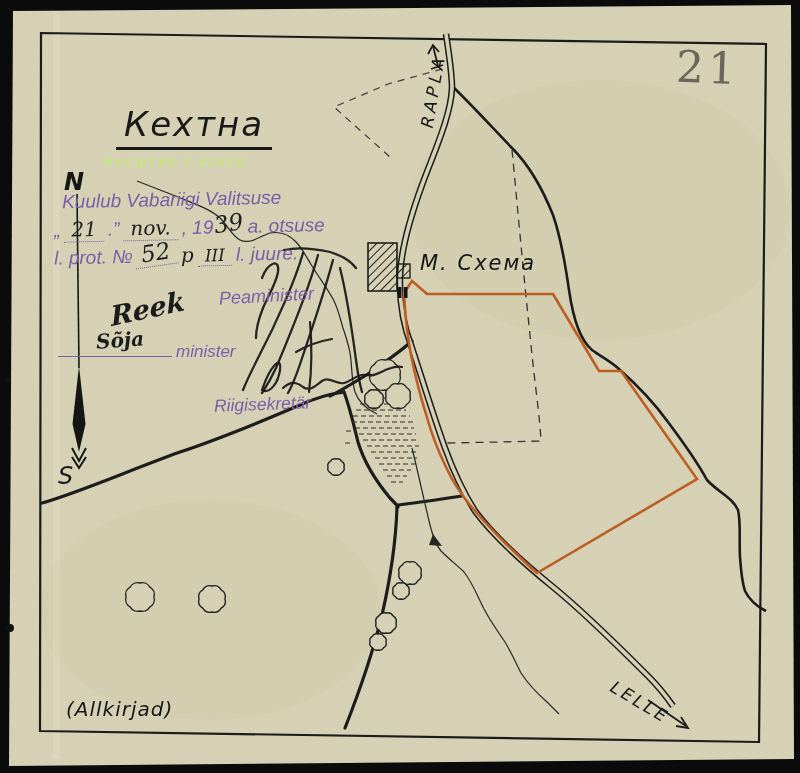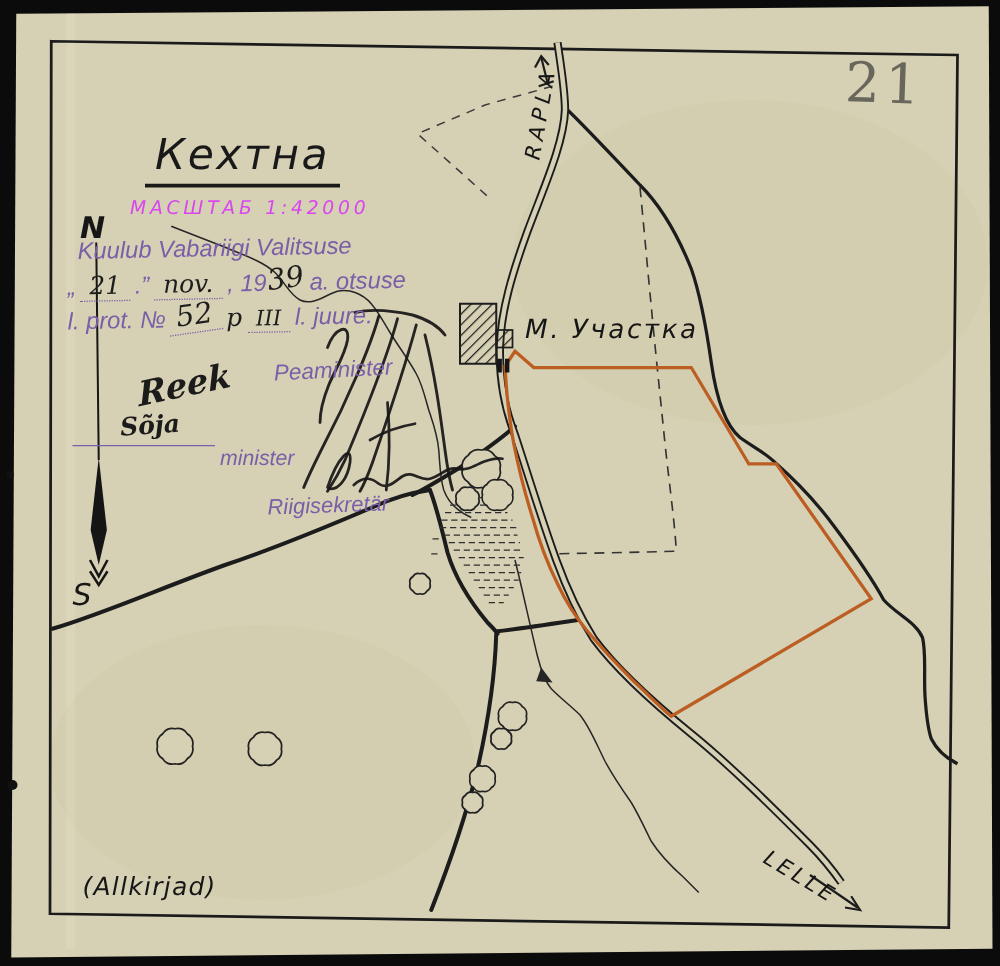--- a/index.html
+++ b/index.html
@@ -2,21 +2,21 @@
 <html><head>
 <meta charset="utf-8">
 <style>
   html,body{margin:0;padding:0;background:#0b0b0b;}
   #scan{position:relative;width:800px;height:773px;background:#0b0b0b;overflow:hidden;
         font-family:"DejaVu Sans",sans-serif;}
   #mapsvg{position:absolute;left:0;top:0;width:800px;height:773px;}
   .lbl{position:absolute;color:#1b1b1b;white-space:nowrap;z-index:5;}
   .title{font-size:34px;font-style:italic;letter-spacing:2px;color:#191919;
          border-bottom:3px solid #1a1a1a;padding:0 8px 3px 8px;}
-  .scale{font-size:15px;letter-spacing:3px;color:#d946ef;font-style:italic;}
+  .scale{font-size:10px;letter-spacing:3px;color:#bef264;font-style:italic;}
   .st{color:#7a5fa8;font-family:"Liberation Sans",sans-serif;font-style:italic;font-size:19px;}
   .stampline{display:flex;align-items:baseline;gap:4px;transform:rotate(-1.2deg);}
   .hw{font-family:"DejaVu Serif",serif;font-style:italic;color:#1d1d1d;font-size:20px;}
   .blank{border-bottom:1.6px dotted #7a5fa8;padding:0 7px;}
   .y39{font-size:23px;transform:rotate(-7deg);position:relative;top:-2px;margin-left:-3px;}
   .purple{color:#7a5fa8;font-family:"Liberation Sans",sans-serif;font-style:italic;}
   .cursive{font-family:"DejaVu Serif",serif;font-style:italic;font-weight:bold;}
   .maplbl{font-style:italic;letter-spacing:2px;color:#161616;}
   .pagenum{font-family:"DejaVu Serif",serif;font-size:44px;color:#4e4e45;opacity:.8;
            transform:rotate(2deg);letter-spacing:4px;}
@@ -163,25 +163,25 @@
       <span class="hw">p</span>
       <span class="hw blank" style="font-size:17px;">III</span>
   <span class="st">l. juure.</span>
 </div>
 
 <div class="lbl purple" style="left:219px;top:286px;font-size:18px;transform:rotate(-3deg);">Peaminister</div>
 
 <div class="lbl cursive" style="left:110px;top:293px;font-size:27px;transform:rotate(-12deg) skewX(-8deg);">Reek</div>
 <div class="lbl cursive" style="left:96px;top:328px;font-size:20px;transform:rotate(-4deg);">Sõja</div>
 <div class="rule" style="left:58px;top:340px;width:114px;height:16px;"></div>
-<div class="lbl purple" style="left:176px;top:342px;font-size:17px;margin-top:15px;">minister</div>
+<div class="lbl purple" style="left:176px;top:342px;font-size:17px;">minister</div>
 
 <div class="lbl purple" style="left:214px;top:394px;font-size:17.5px;transform:rotate(-2deg);">Riigisekretär</div>
 
-<div class="lbl maplbl" style="left:420px;top:251px;font-size:21px;">М. Участка</div>
+<div class="lbl maplbl" style="left:420px;top:251px;font-size:21px;">М. Схема</div>
 
 <div class="lbl maplbl" style="left:433px;top:91px;font-size:17px;letter-spacing:4px;
      transform:translate(-50%,-50%) rotate(-80deg);">RAPLA</div>
 
 <div class="lbl maplbl" style="left:640px;top:702px;font-size:17px;letter-spacing:3px;
      transform:translate(-50%,-50%) rotate(31deg);">LELLE</div>
 
 <div class="lbl maplbl" style="left:64px;top:168px;font-size:24px;font-weight:bold;">N</div>
 <div class="lbl maplbl" style="left:58px;top:462px;font-size:24px;">S</div>
 

